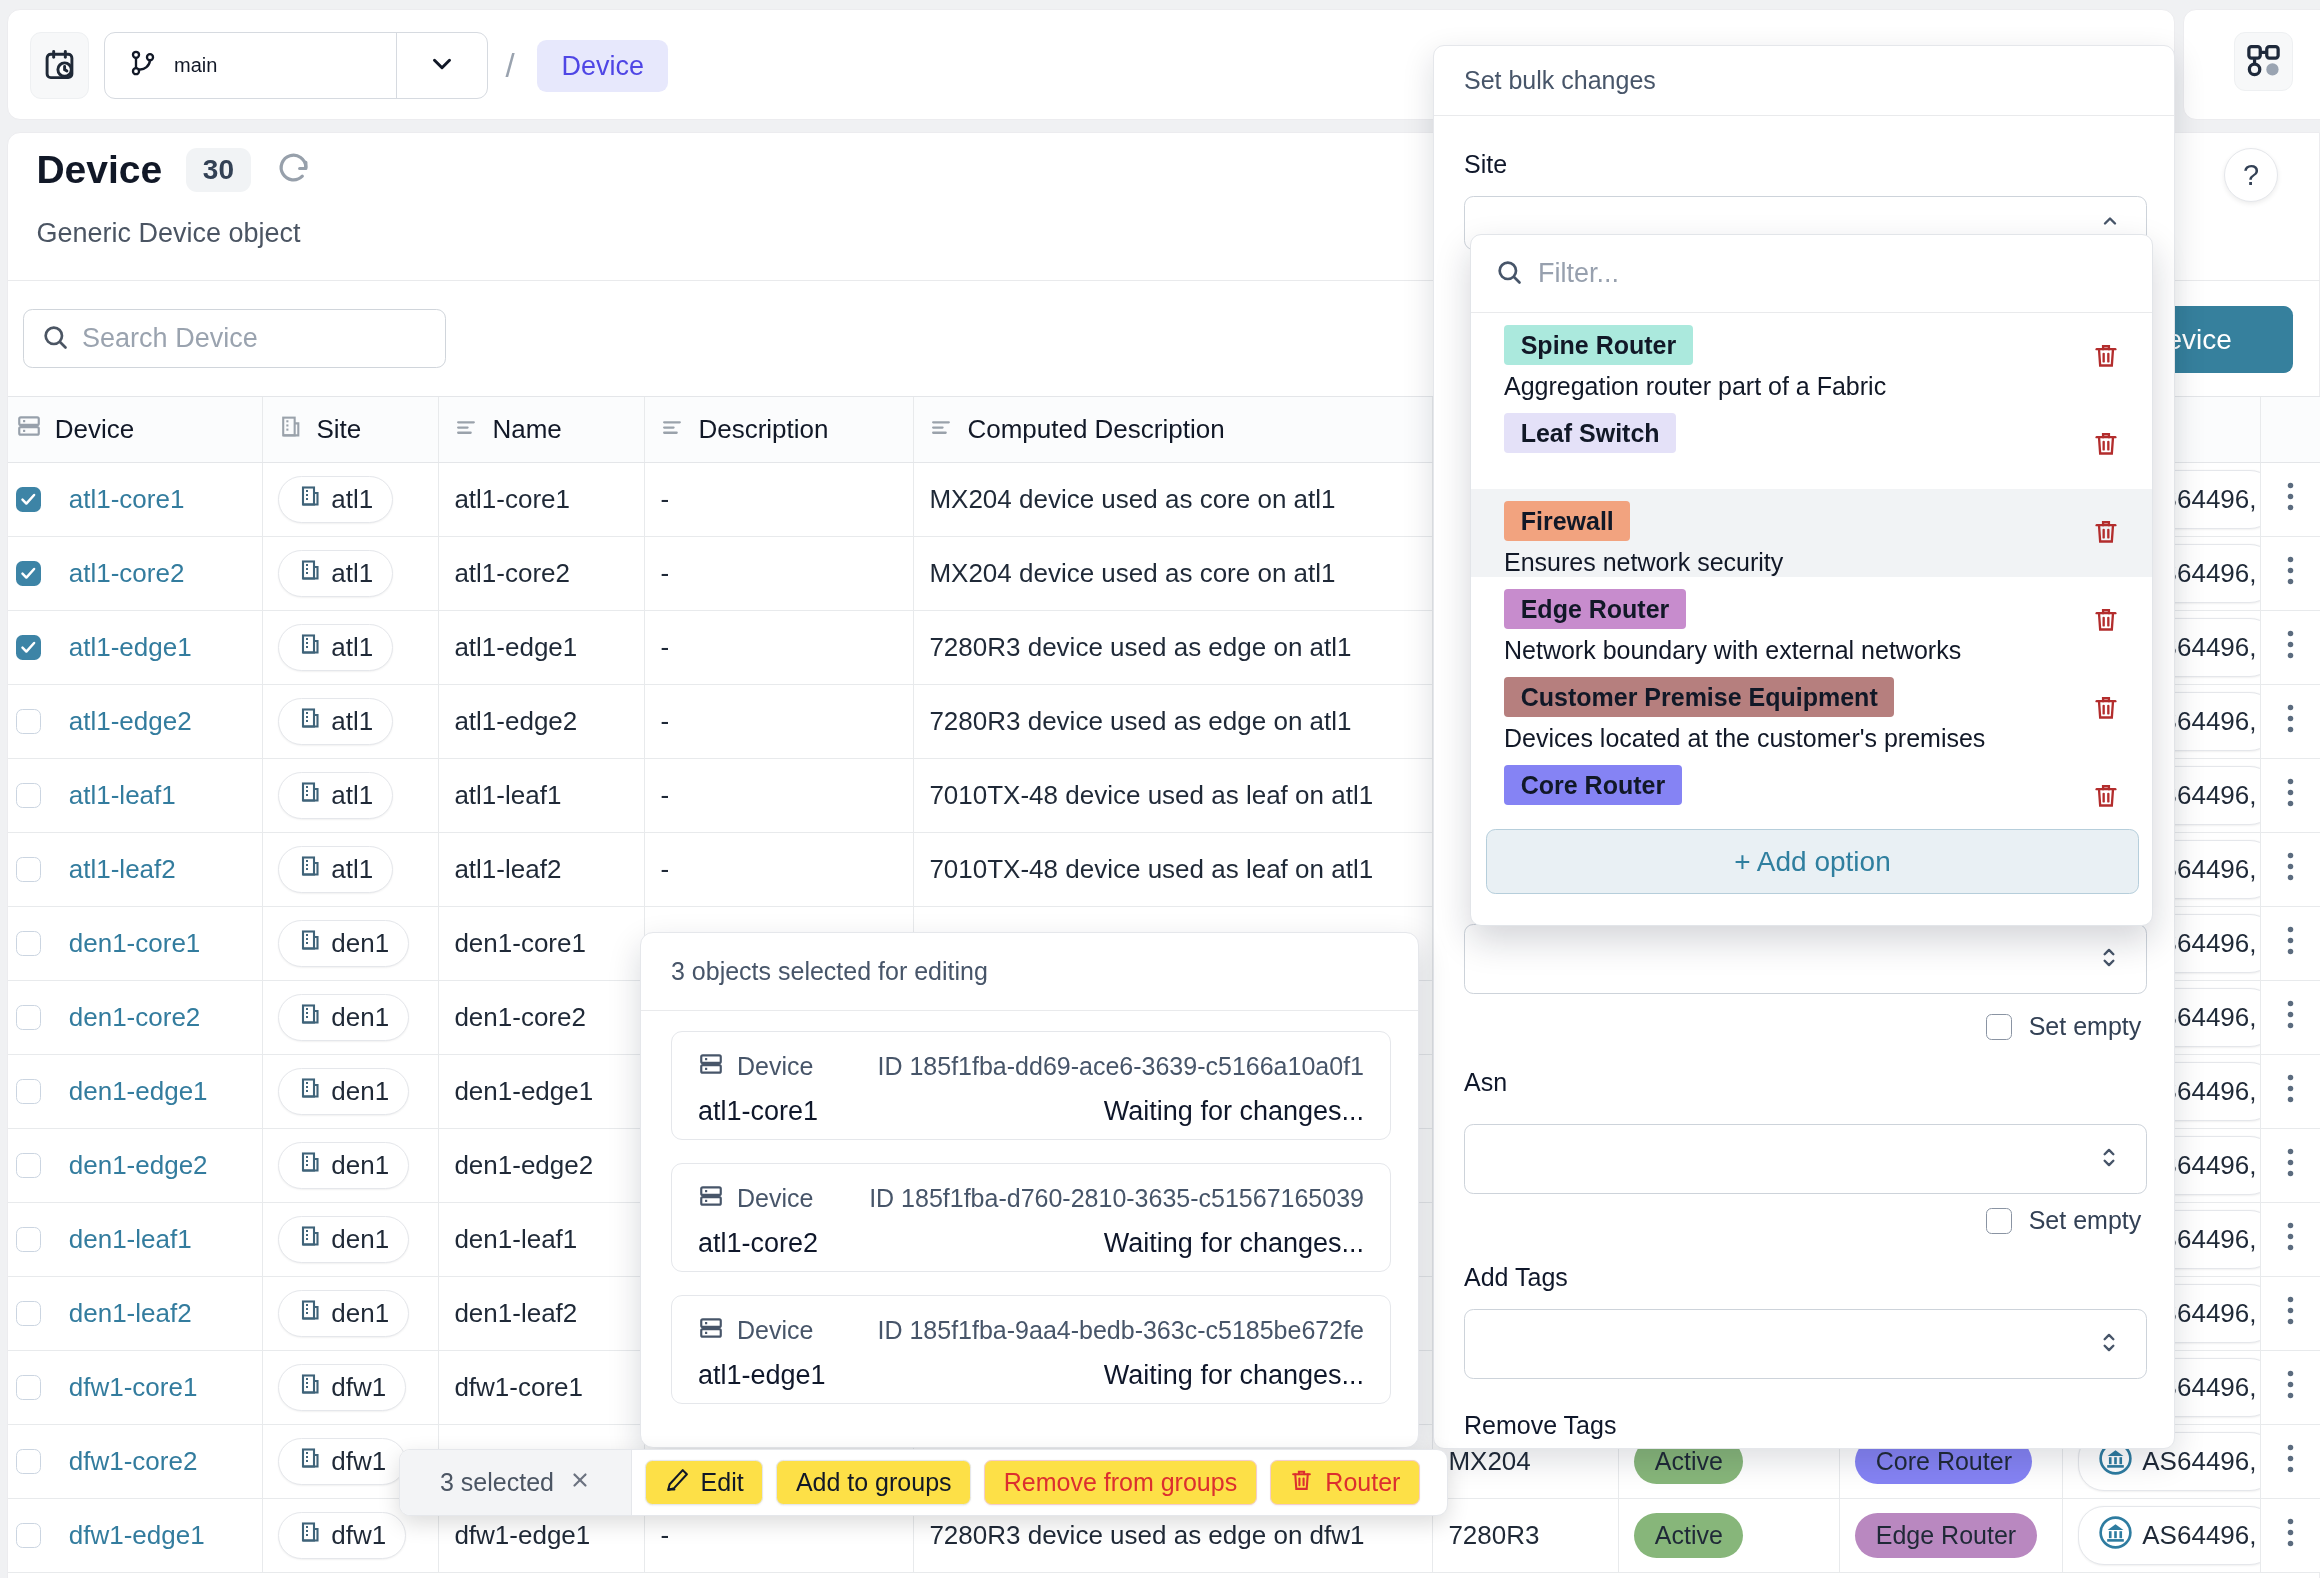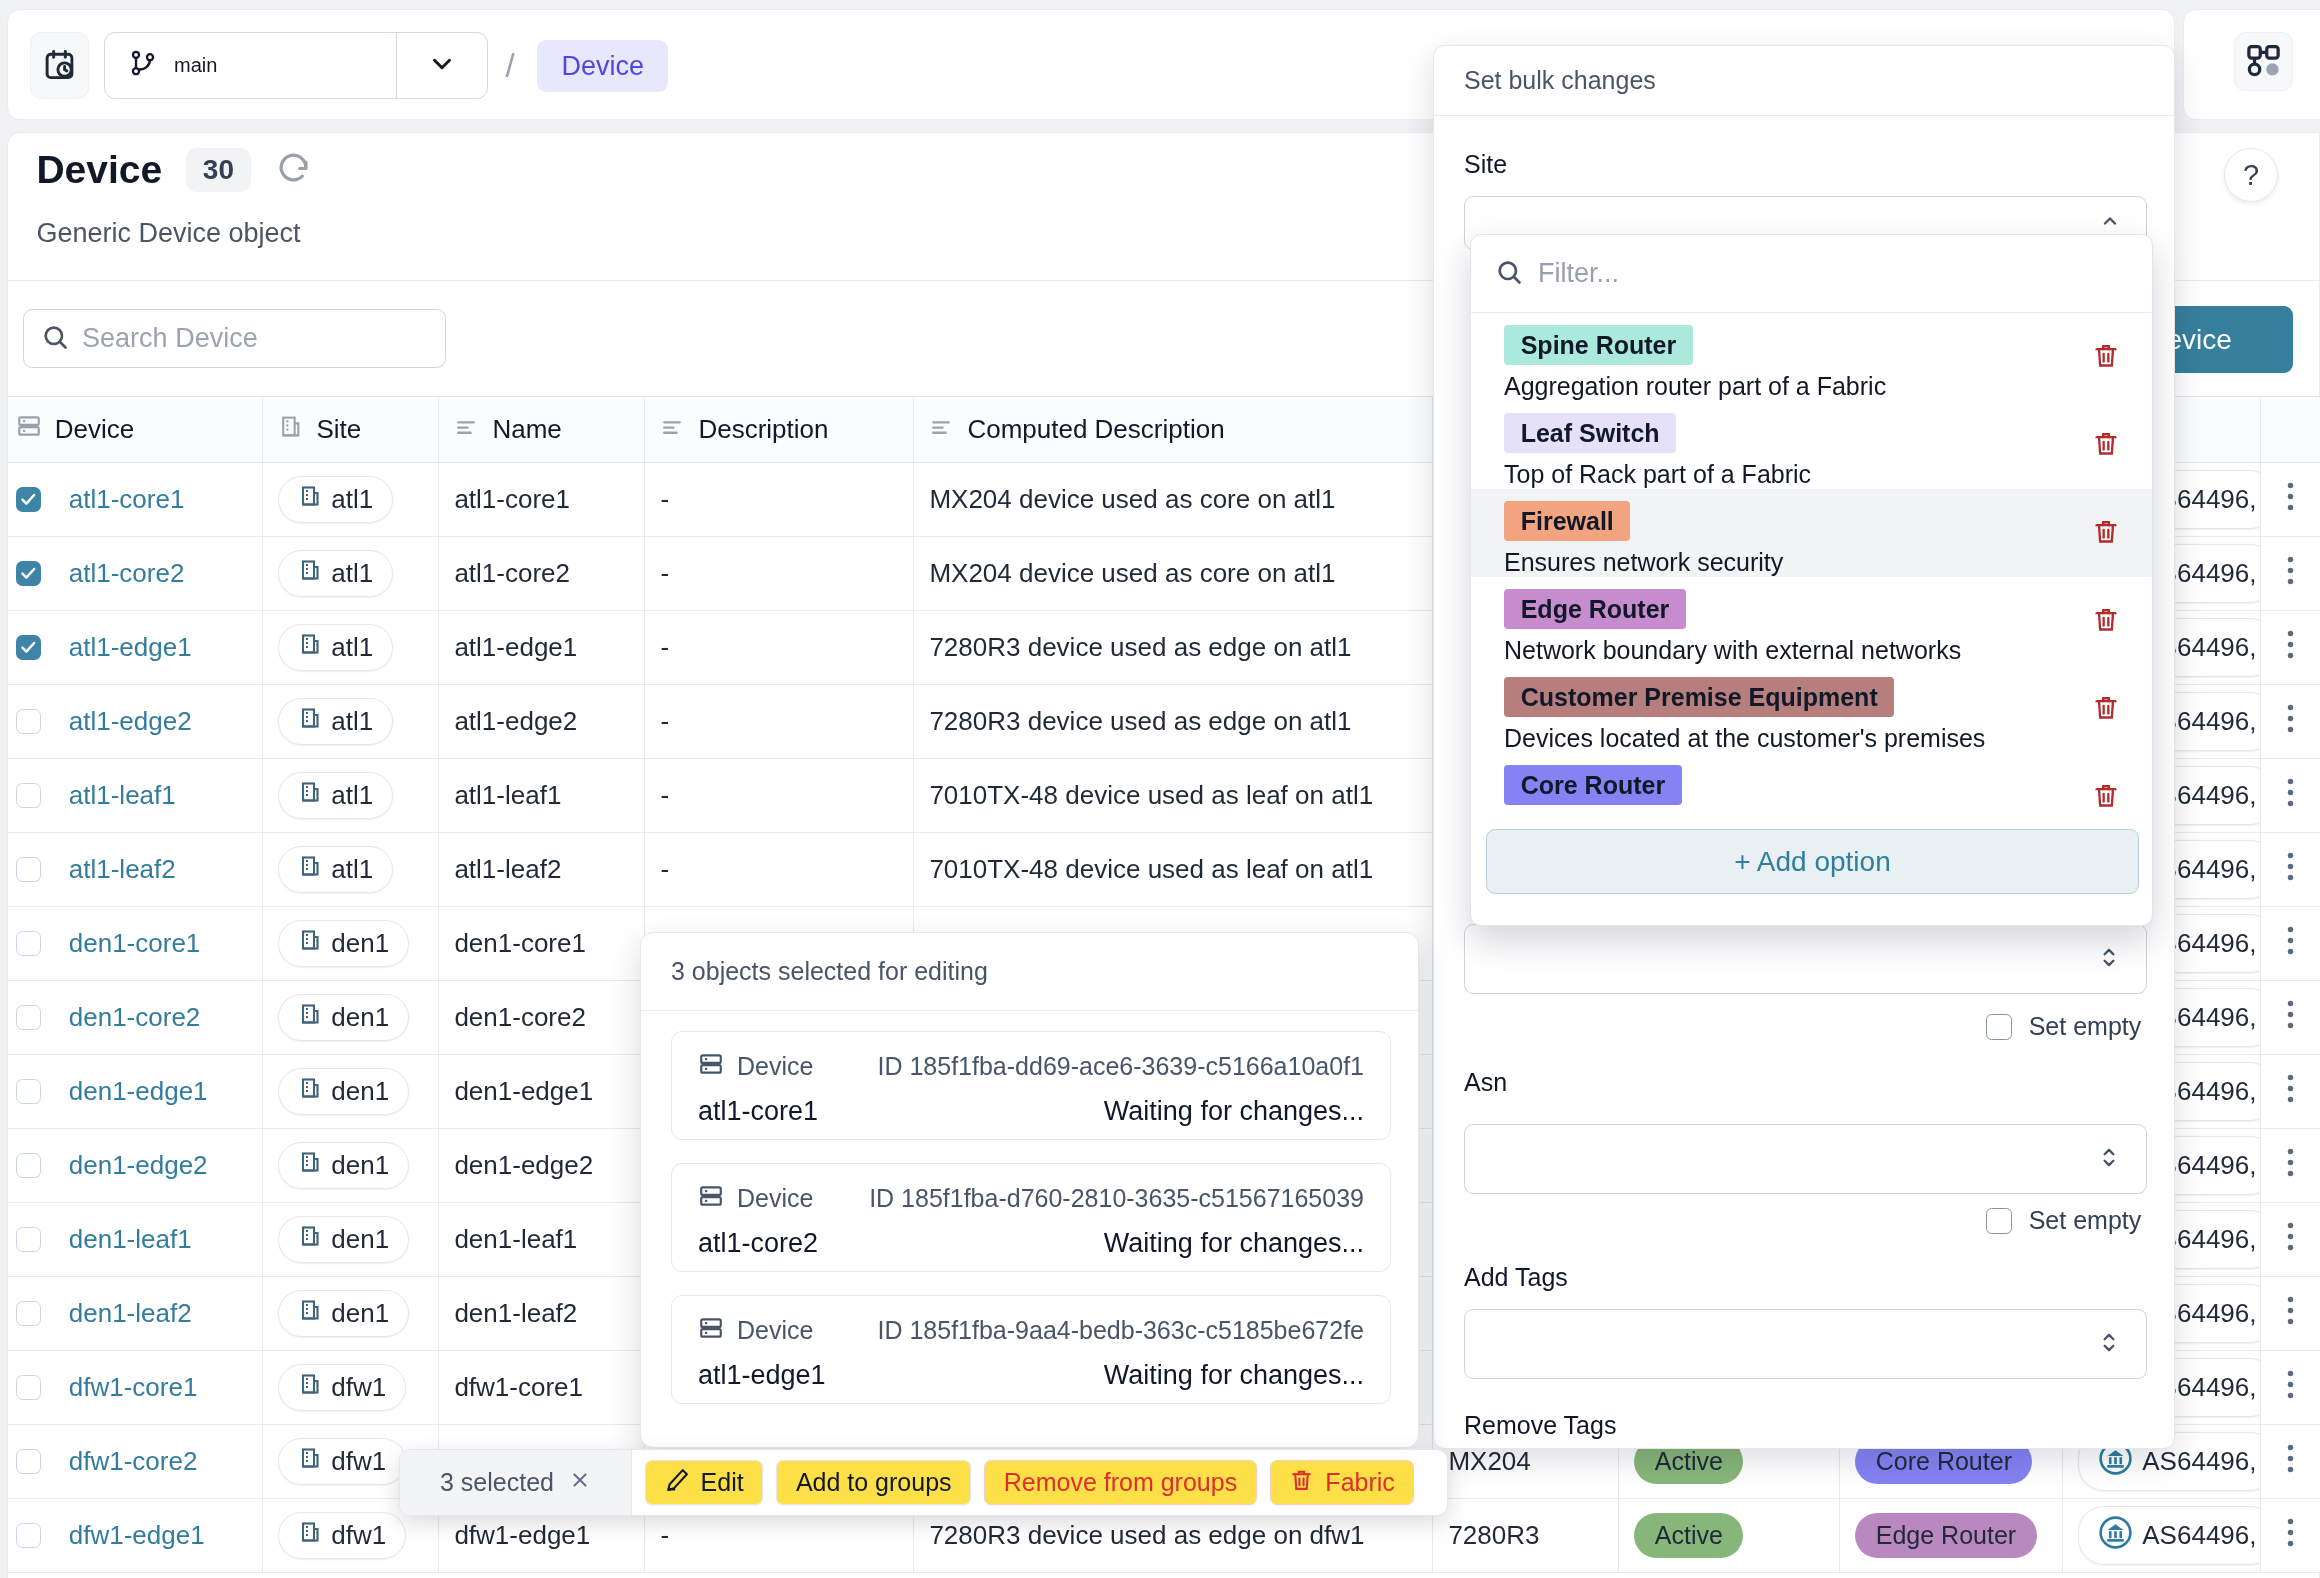--- a/index.html
+++ b/index.html
@@ -1076,21 +1076,21 @@
     <input type="text" placeholder="Filter..." style="">
   </div>
   <div id="dropdown-options">
       <div class="opt"><span class="opt-badge" style="background: rgb(171, 233, 221);">Spine Router</span><div class="opt-desc">Aggregation router part of a Fabric</div><span class="opt-trash"><svg width="28" height="28" viewBox="0 0 24 24" fill="none" stroke="#b32d2d" stroke-width="2" stroke-linecap="round">
             <path d="M4 7h16"></path>
             <path d="M9.5 7V4.5h5V7"></path>
             <path d="M6 7l1 14h10l1-14"></path>
             <line x1="10" y1="11" x2="10" y2="17.5"></line>
             <line x1="14" y1="11" x2="14" y2="17.5"></line>
           </svg></span></div>
-      <div class="opt"><span class="opt-badge" style="background: rgb(228, 225, 248);">Leaf Switch</span><div class="opt-desc">Top of Rack part of a Fabric</div><span class="opt-trash"><svg width="28" height="28" viewBox="0 0 24 24" fill="none" stroke="#b32d2d" stroke-width="2" stroke-linecap="round">
+      <div class="opt"><span class="opt-badge" style="background: rgb(228, 225, 248);">Leaf Switch</span><span class="opt-trash"><svg width="28" height="28" viewBox="0 0 24 24" fill="none" stroke="#b32d2d" stroke-width="2" stroke-linecap="round">
             <path d="M4 7h16"></path>
             <path d="M9.5 7V4.5h5V7"></path>
             <path d="M6 7l1 14h10l1-14"></path>
             <line x1="10" y1="11" x2="10" y2="17.5"></line>
             <line x1="14" y1="11" x2="14" y2="17.5"></line>
           </svg></span></div>
       <div class="opt hl"><span class="opt-badge" style="background: rgb(242, 163, 127);">Firewall</span><div class="opt-desc">Ensures network security</div><span class="opt-trash"><svg width="28" height="28" viewBox="0 0 24 24" fill="none" stroke="#b32d2d" stroke-width="2" stroke-linecap="round">
             <path d="M4 7h16"></path>
             <path d="M9.5 7V4.5h5V7"></path>
             <path d="M6 7l1 14h10l1-14"></path>
@@ -1211,17 +1211,17 @@
     <div class="tb-btn red" id="delete-btn" style="color: rgb(220, 47, 47);">
       <span>
         <svg width="25" height="25" viewBox="0 0 24 24" fill="none" stroke="#dc2f2f" stroke-width="2" stroke-linecap="round">
           <path d="M4 7h16"></path>
             <path d="M9.5 7V4.5h5V7"></path>
             <path d="M6 7l1 14h10l1-14"></path>
           <line x1="10" y1="11" x2="10" y2="17.5"></line>
             <line x1="14" y1="11" x2="14" y2="17.5"></line>
         </svg>
       </span>
-      <span>Fabric</span>
+      <span>Router</span>
     </div>
   </div>
 </div>
 
 
 </body></html>

